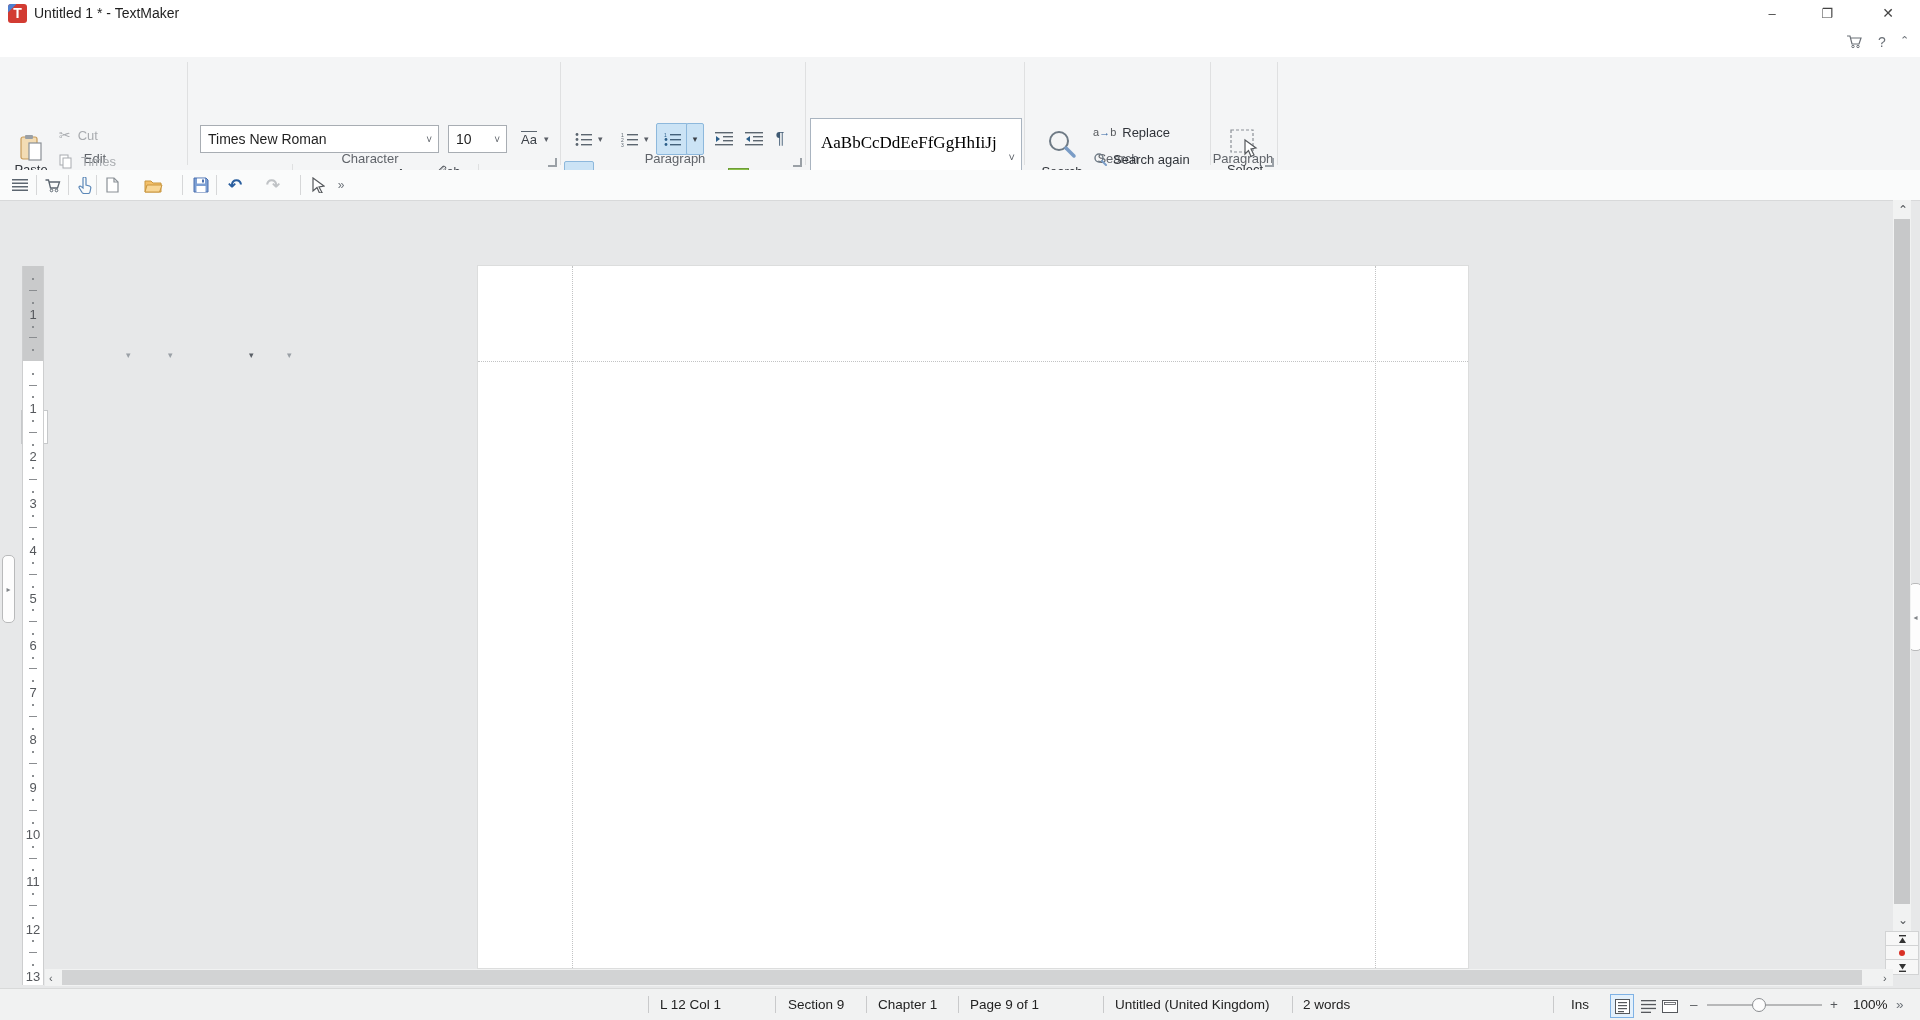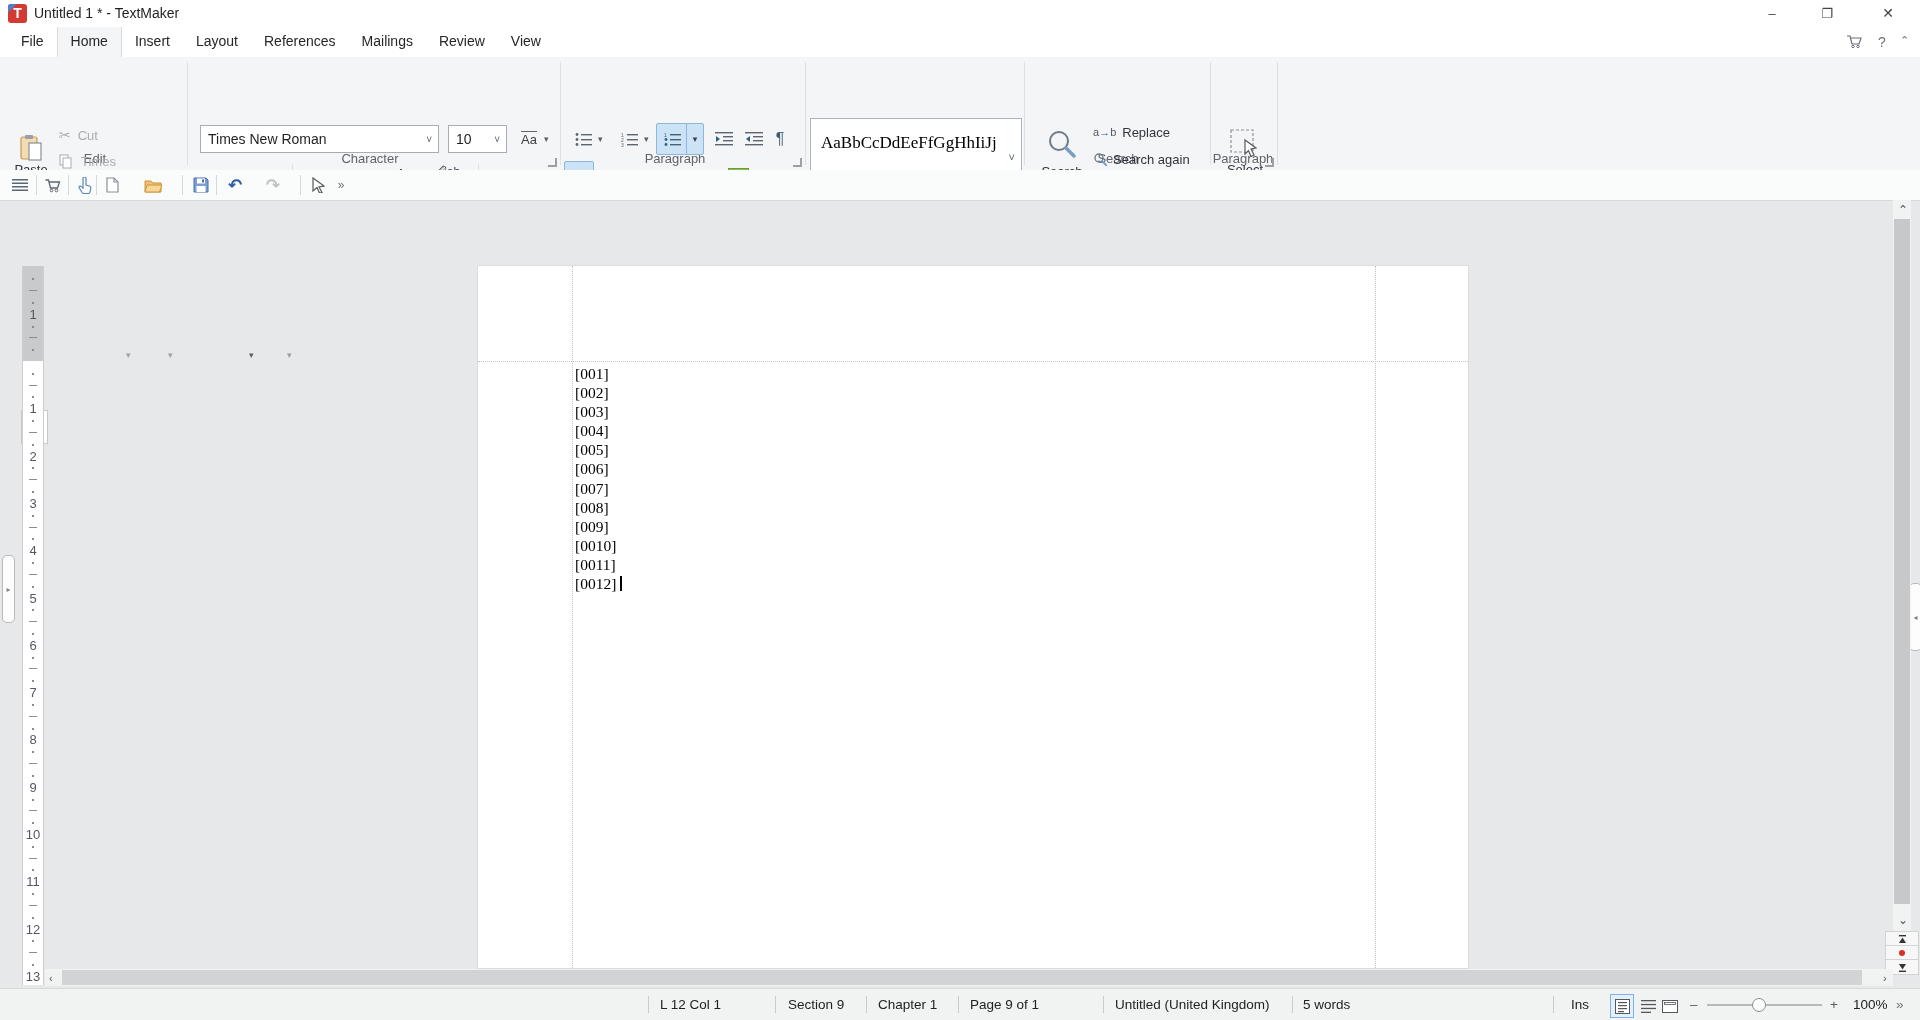--- a/index.html
+++ b/index.html
@@ -89,30 +89,20 @@
       <div class="fold"></div>
       <div class="t">T</div>
     </div>
     <div id="title-text">Untitled 1 * - TextMaker</div>
     <div class="winbtn" style="left:1754px;">–</div>
     <div class="winbtn" style="left:1809px;">❐</div>
     <div class="winbtn" style="left:1870px;font-size:14px;">✕</div>
   </div>
 
   <div id="menurow">
-    <div id="menu-tabs">
-        <div class="mtab">File</div>
-        <div class="mtab active">Home</div>
-        <div class="mtab">Insert</div>
-        <div class="mtab">Layout</div>
-        <div class="mtab">References</div>
-        <div class="mtab">Mailings</div>
-        <div class="mtab">Review</div>
-        <div class="mtab">View</div>
-      </div>
     <div class="menurow-ic" style="left:1846px;top:6px;">
       <svg width="17" height="17" viewBox="0 0 17 17">
           <path d="M1 3h3l2 8h7l2-6H5" fill="none" stroke="#6b7077" stroke-width="1.2"></path>
           <circle cx="7" cy="13.5" r="1.2" fill="none" stroke="#6b7077"></circle>
           <circle cx="12" cy="13.5" r="1.2" fill="none" stroke="#6b7077"></circle>
         </svg>
     </div>
     <div class="menurow-ic" style="left:1878px;font-size:14px;">?</div>
     <div class="menurow-ic" style="left:1900px;font-size:11px;">⌃</div>
   </div>
@@ -599,21 +589,20 @@
   </div>
 
   <div class="handle-pill" style="left:2px;top:555px;">▸</div>
   <div class="handle-pill" style="left:1909px;top:583px;">◂</div>
 
   <div id="docarea">
     <div id="page">
       <div class="boundary-v" style="left:94px;"></div>
       <div class="boundary-v" style="left:897px;"></div>
       <div id="boundary-h"></div>
-      <div id="doctext"><div>[001]</div><div>[002]</div><div>[003]</div><div>[004]</div><div>[005]</div><div>[006]</div><div>[007]</div><div>[008]</div><div>[009]</div><div>[0010]</div><div>[0011]</div><div>[0012]<span id="caret"></span></div></div>
     </div>
   </div>
 
   <div id="vscroll">
     <div class="scroll-arrow" style="left:5px;top:4px;">⌃</div>
     <div id="vthumb"></div>
     <div class="scroll-arrow" style="left:5px;top:714px;">⌄</div>
   </div>
   <div class="browse-btn" style="top:931px;">
     <svg width="9" height="9" viewBox="0 0 9 9">
@@ -643,21 +632,21 @@
     <div class="sitem" style="left:660px;">L 12 Col 1</div>
     <div class="ssep" style="left:775px;"></div>
     <div class="sitem" style="left:788px;">Section 9</div>
     <div class="ssep" style="left:866px;"></div>
     <div class="sitem" style="left:878px;">Chapter 1</div>
     <div class="ssep" style="left:958px;"></div>
     <div class="sitem" style="left:970px;">Page 9 of 1</div>
     <div class="ssep" style="left:1103px;"></div>
     <div class="sitem" style="left:1115px;">Untitled (United Kingdom)</div>
     <div class="ssep" style="left:1292px;"></div>
-    <div class="sitem" style="left:1303px;">5 words</div>
+    <div class="sitem" style="left:1303px;">2 words</div>
     <div class="ssep" style="left:1553px;"></div>
     <div class="sitem" style="left:1571px;">Ins</div>
     <div class="viewbtn sel" style="left:1610px;">
       <svg width="15" height="15" viewBox="0 0 15 15">
         <rect x="0.5" y="0.5" width="14" height="14" fill="#fff" stroke="#55585c"></rect>
           <rect x="3" y="3" width="9" height="1.2" fill="#55585c"></rect>
           <rect x="3" y="6" width="9" height="1.2" fill="#55585c"></rect>
           <rect x="3" y="9" width="9" height="1.2" fill="#55585c"></rect>
           <rect x="3" y="12" width="6" height="1.2" fill="#55585c"></rect>
       </svg>

